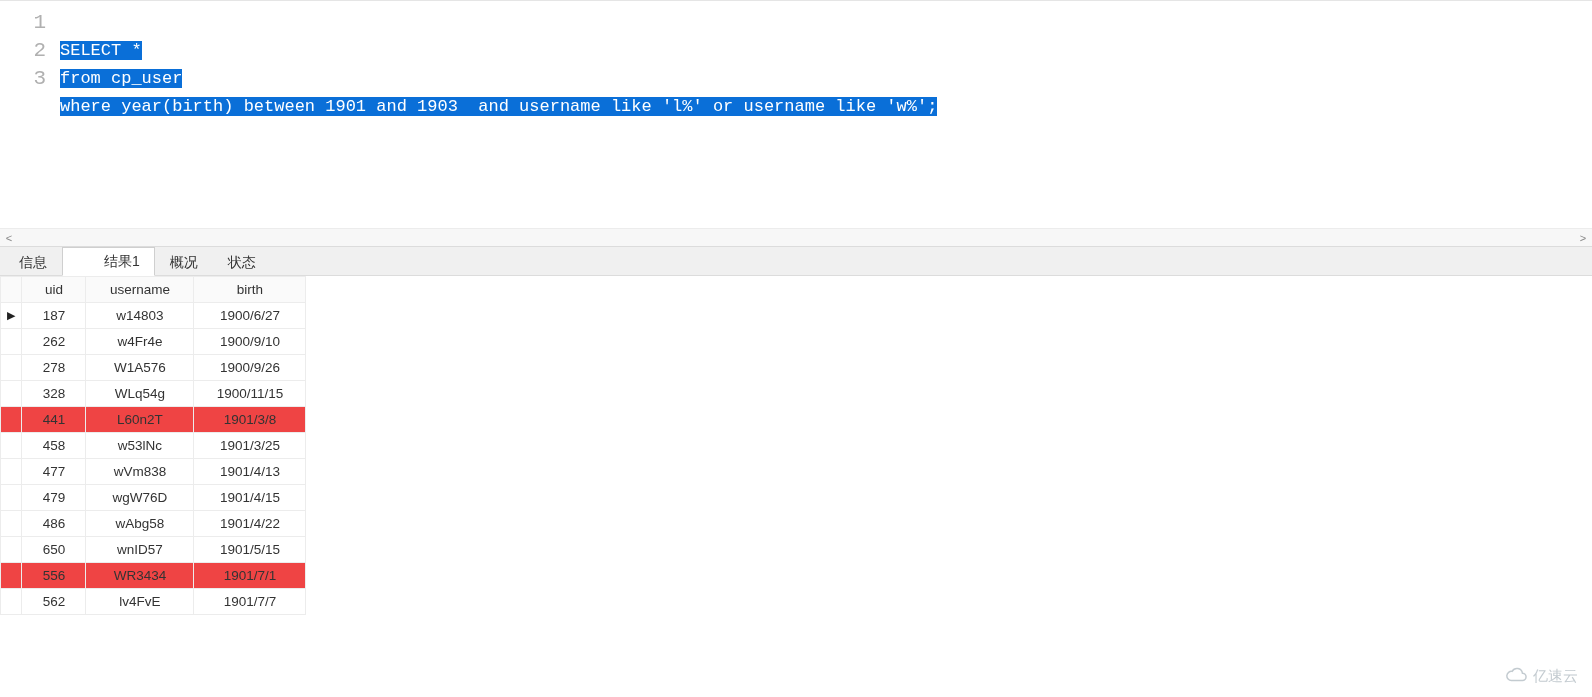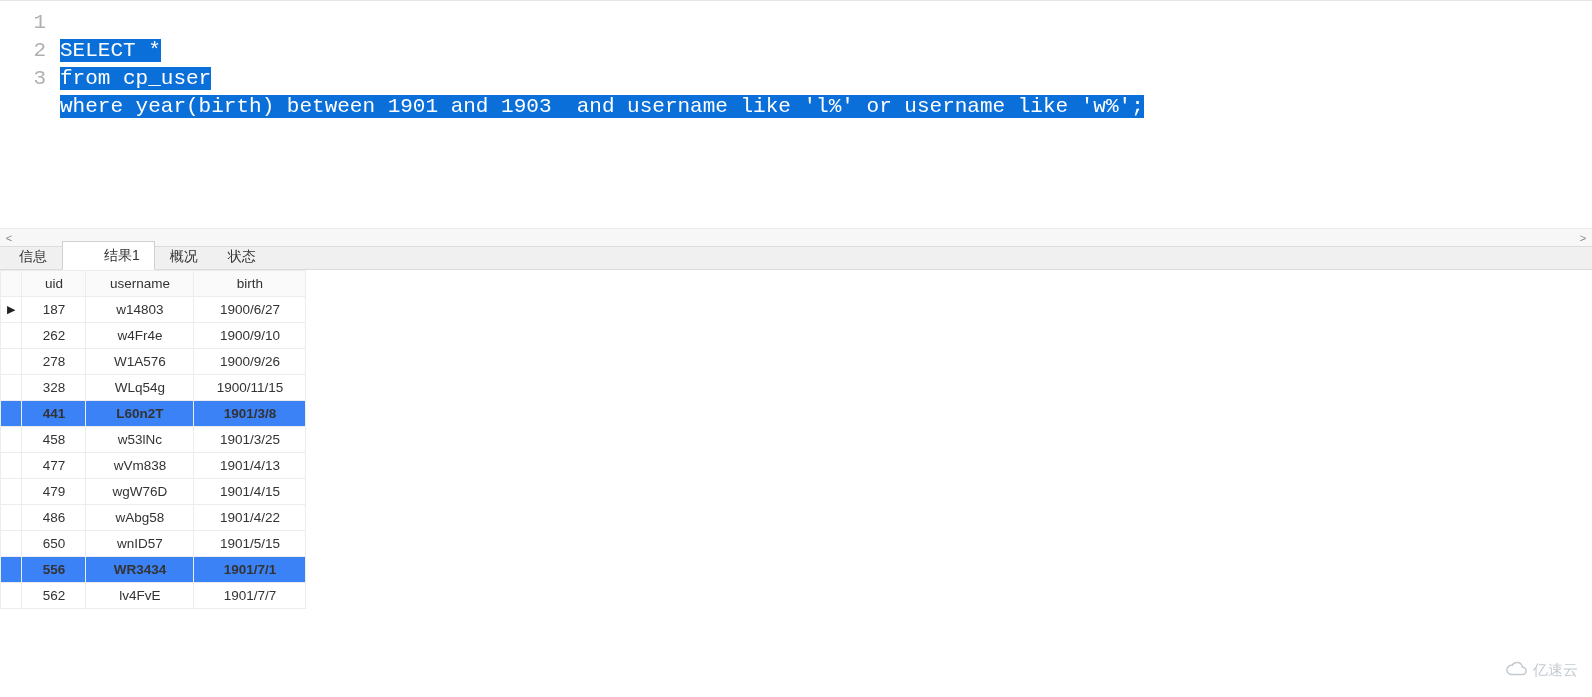--- a/index.html
+++ b/index.html
@@ -31,21 +31,21 @@
     font-family: Consolas, "Courier New", monospace;
     font-size: 21px;
     line-height: 28px;
     color: #b0b0b0;
     text-align: right;
     padding-right: 14px;
     user-select: none;
   }
   .code {
     font-family: Consolas, "Courier New", monospace;
-    font-size: 21px;
+    font-size: 17px;
     line-height: 28px;
     white-space: pre;
   }
   .code .sel {
     background: #0a6fd8;
     color: #ffffff;
   }
 
   
   .hscroll {
@@ -62,21 +62,21 @@
     display: flex; align-items: center; justify-content: center;
     color: #888; font-size: 11px;
     user-select: none;
   }
   .hscroll .track { flex: 1; height: 100%; }
 
   
   .tabs {
     display: flex;
     align-items: flex-end;
-    height: 24px;
+    height: 30px;
     background: #f0f0f0;
     border-top: 1px solid #dcdcdc;
     border-bottom: 1px solid #dcdcdc;
     padding-left: 4px;
     gap: 0;
     font-size: 14px;
   }
   .tab {
     padding: 5px 14px 4px;
     color: #333;
@@ -118,21 +118,21 @@
     color: #333;
   }
   .col-marker { width: 14px; min-width: 14px; padding: 0; text-align: center; }
   .col-uid    { width: 64px; text-align: right; padding-right: 6px; }
   .col-user   { width: 108px; }
   .col-birth  { width: 112px; }
   .row-marker {
     font-size: 11px;
     color: #222;
   }
-  tbody tr.hover-row td { background: #3b82f6; font-weight: bold; }
+  tbody tr.hover-row td { background: #ef4444; }
 
   
   .watermark {
     position: absolute;
     right: 14px;
     bottom: 8px;
     display: flex;
     align-items: center;
     gap: 6px;
     color: #b9c2c8;

